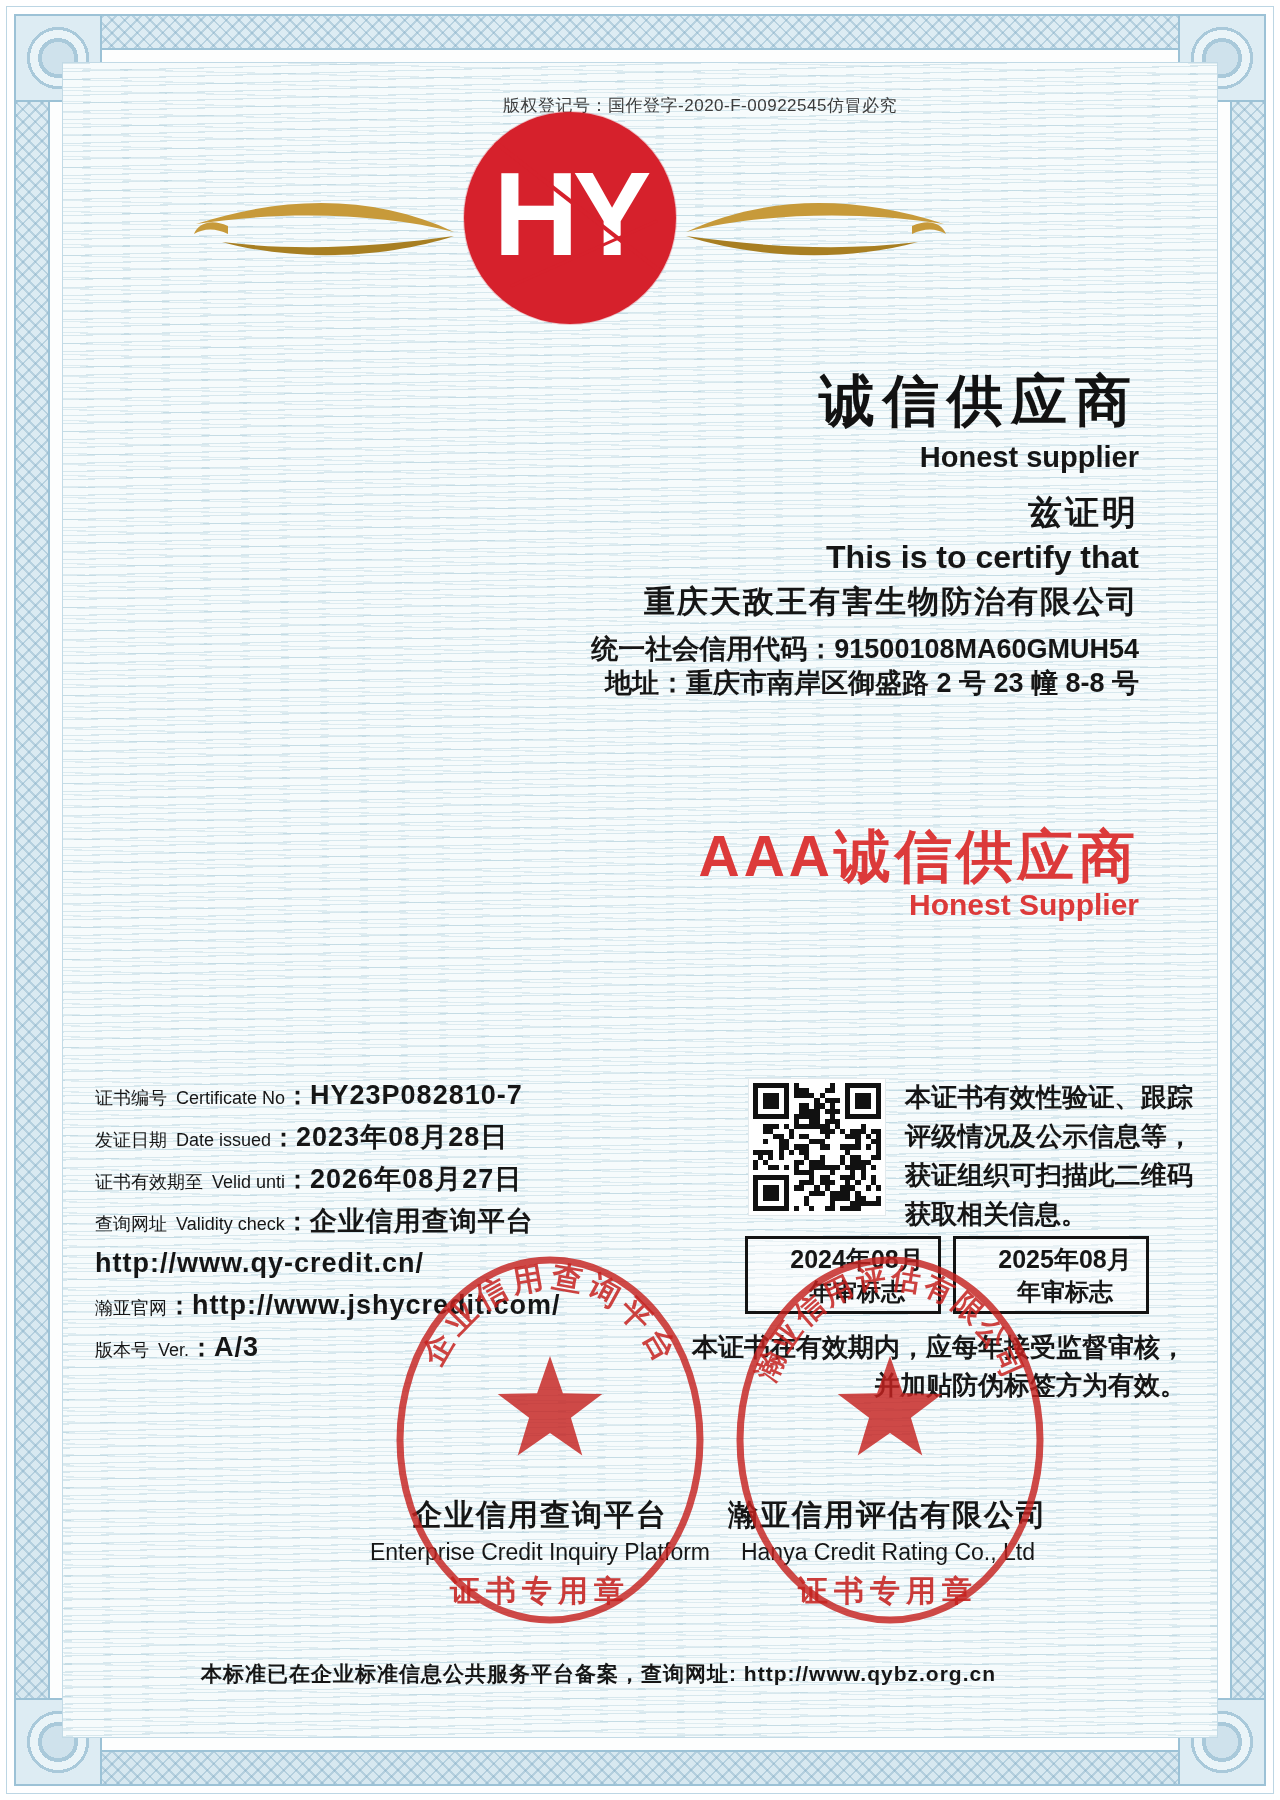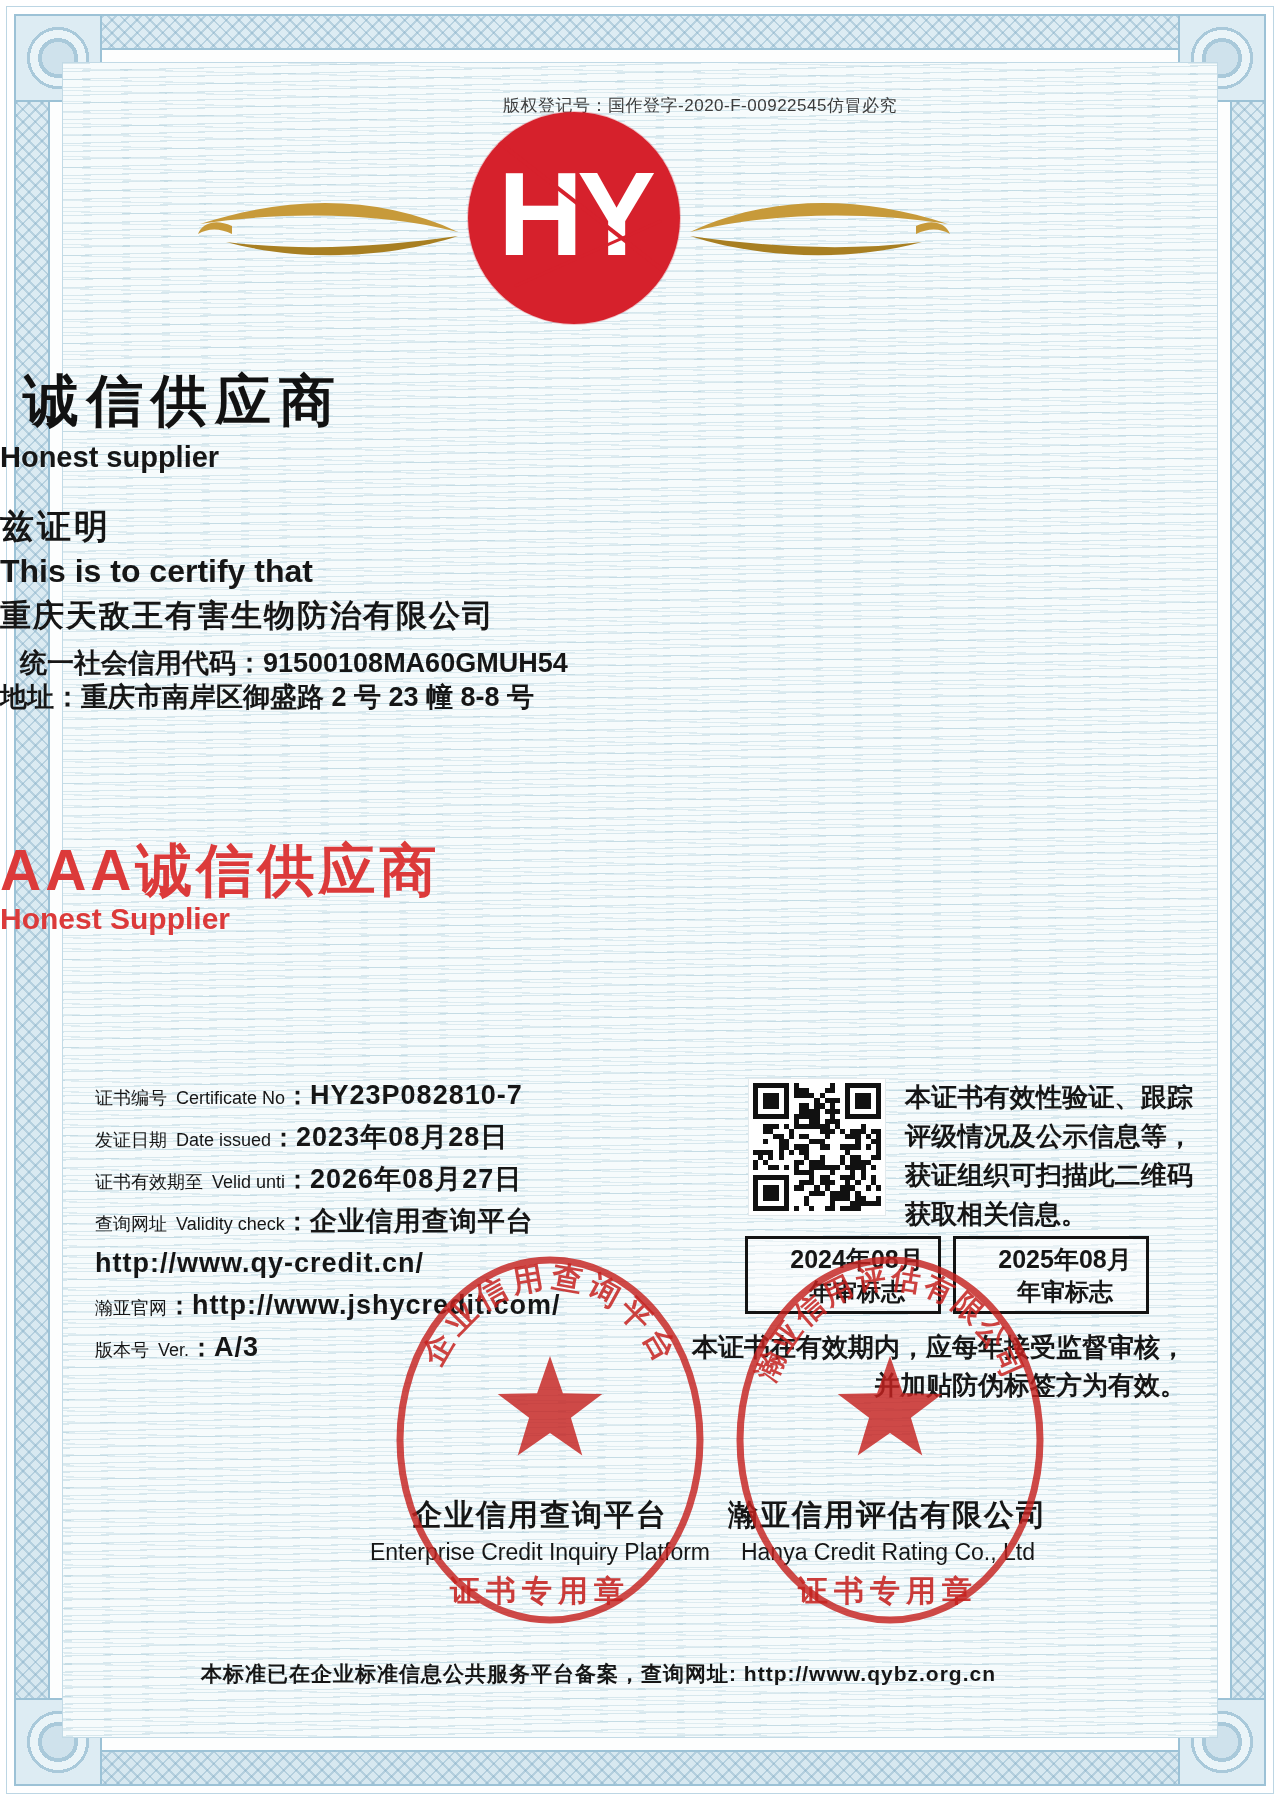--- a/index.html
+++ b/index.html
@@ -29,36 +29,36 @@
     background:
       repeating-linear-gradient(178.5deg, rgba(125,175,195,.26) 0 1.2px, rgba(255,255,255,0) 1.2px 8px),
       repeating-linear-gradient(181.4deg, rgba(125,175,195,.20) 0 1.2px, rgba(255,255,255,0) 1.2px 11px),
       #f6fbfc;
   }
   .content{position:absolute;inset:0;z-index:5;}
   
   .copyright{position:absolute;top:94px;left:0;width:100%;text-align:center;
     padding-left:120px;box-sizing:border-box;font-size:17px;color:#3c3c3c;letter-spacing:.5px;}
   
-  .center-col{position:absolute;left:0;right:132px;top:0;text-align:left;}
+  .center-col{position:absolute;left:0;right:141px;top:0;text-align:right;}
   .logo-wrap{position:relative;width:212px;height:212px;margin:112px auto 0;}
   .logo-circle{width:212px;height:212px;border-radius:50%;background:#d6212c;
     display:flex;align-items:center;justify-content:center;position:relative;overflow:hidden;
     box-shadow:0 0 0 1px rgba(214,33,44,.25);}
   .monogram{color:#fff;font-size:118px;font-weight:800;letter-spacing:-6px;line-height:1;
     transform:translateY(-4px);}
   .crack{position:absolute;background:#d6212c;pointer-events:none;}
   .crack.c1{width:230px;height:4px;top:86px;left:-10px;transform:rotate(38deg);}
   .crack.c2{width:160px;height:3px;top:140px;left:40px;transform:rotate(-24deg);}
   .flourish{position:absolute;top:72px;width:270px;height:90px;}
   .flourish.left{right:100%;margin-right:6px;}
   .flourish.right{left:100%;margin-left:6px;transform:scaleX(-1);}
   .title-cn{font-size:56px;letter-spacing:8px;font-weight:600;margin-top:46px;line-height:62px;color:#121212;padding-left:23px;}
   .title-en{font-size:29px;font-weight:600;line-height:34px;margin-top:8px;}
-  .certify-cn{font-size:34px;font-weight:600;line-height:40px;margin-top:32px;letter-spacing:3px;}
+  .certify-cn{font-size:34px;font-weight:600;line-height:40px;margin-top:18px;letter-spacing:3px;}
   .certify-en{font-size:32px;font-weight:700;line-height:34px;margin-top:8px;}
   .company-name{font-size:31px;font-weight:800;line-height:48px;margin-top:4px;letter-spacing:2px;}
   .company-code,.company-addr{font-size:27px;font-weight:700;line-height:34px;}
   .company-code{margin-top:6px;padding-left:20px;}
   .rating-cn{font-size:57px;font-weight:800;line-height:56px;margin-top:128px;letter-spacing:4px;color:#dc3a3a;}
   .rating-en{font-size:30px;font-weight:700;line-height:34px;margin-top:4px;color:#dc3a3a;}
   
   .details{position:absolute;left:95px;top:1076px;}
   .detail-line{line-height:38px;white-space:nowrap;}
   .d-cn{font-size:18px;font-weight:400;}

